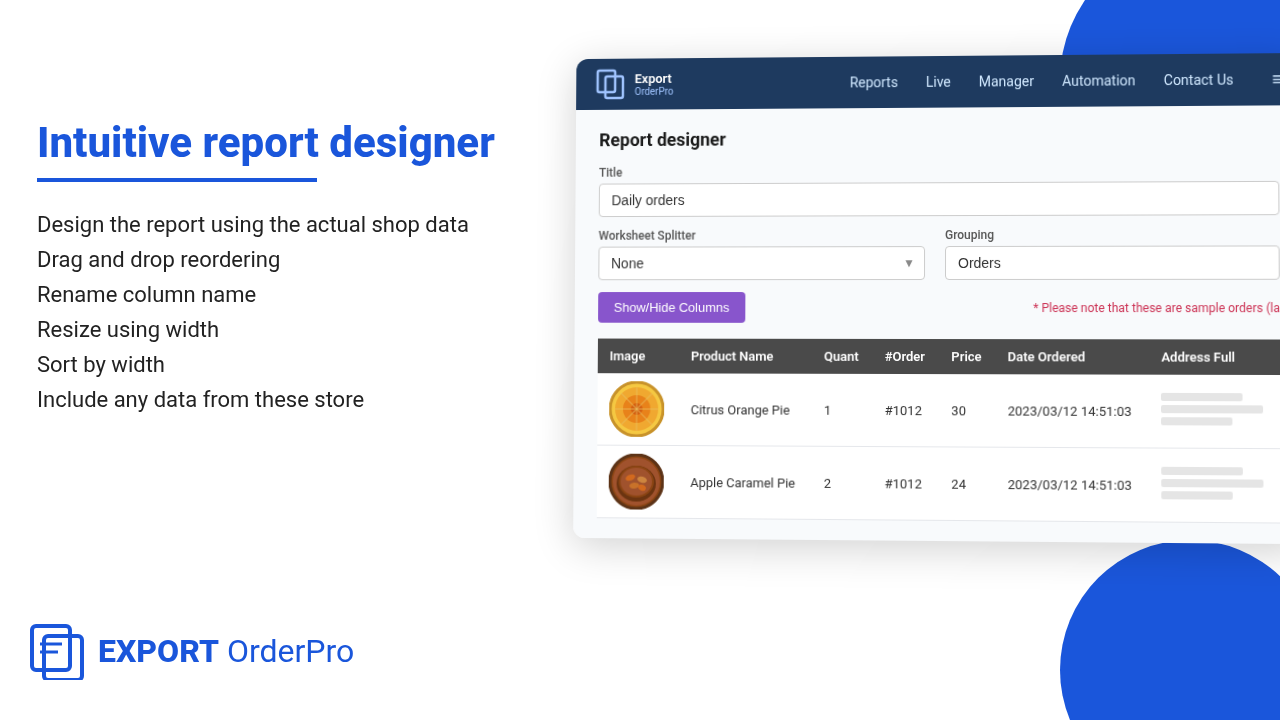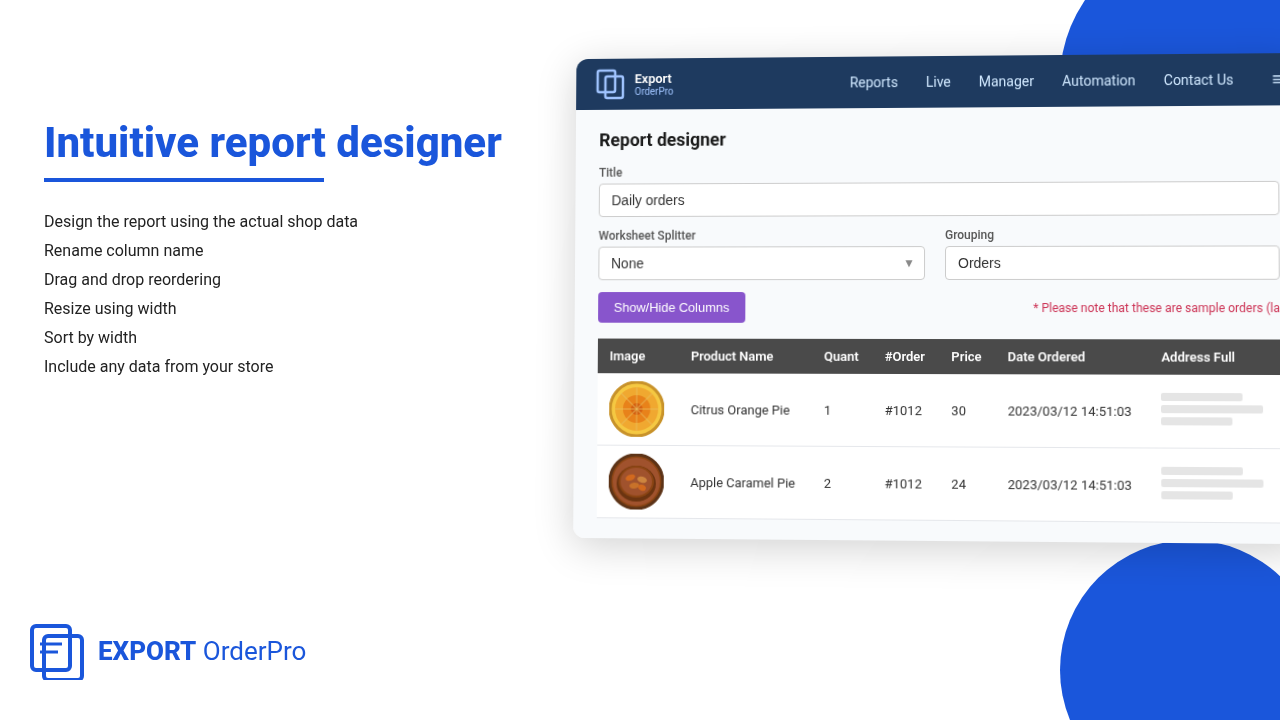--- a/index.html
+++ b/index.html
@@ -30,21 +30,21 @@
       width: 260px;
       height: 260px;
       background: #1a56db;
       border-radius: 50%;
       z-index: 0;
     }
 
     
     .left-panel {
       position: absolute;
-      left: 44px;
+      left: 37px;
       top: 120px;
       width: 530px;
       z-index: 1;
     }
     .main-title {
       font-size: 42px;
       font-weight: 800;
       color: #1a56db;
       line-height: 1.1;
       margin-bottom: 12px;
@@ -52,42 +52,42 @@
     .title-underline {
       width: 280px;
       height: 4px;
       background: #1a56db;
       margin-bottom: 30px;
     }
     .feature-list {
       list-style: none;
     }
     .feature-list li {
-      font-size: 16px;
+      font-size: 22px;
       color: #222;
       margin-bottom: 10px;
       font-weight: 400;
     }
 
     
     .brand-bottom {
       position: absolute;
       bottom: 40px;
       left: 28px;
       display: flex;
       align-items: center;
       gap: 12px;
       z-index: 1;
     }
     .brand-icon {
       width: 58px;
       height: 58px;
     }
     .brand-text {
-      font-size: 26px;
+      font-size: 32px;
       font-weight: 800;
     }
     .brand-text .export {
       color: #1a56db;
     }
     .brand-text .orderpro {
       color: #1a56db;
       font-weight: 400;
     }
 
@@ -292,25 +292,25 @@
 <body>
 
 <div class="bg-circle-top"></div>
 <div class="bg-circle-bottom"></div>
 
 <div class="left-panel">
   <h1 class="main-title">Intuitive report designer</h1>
   <div class="title-underline"></div>
   <ul class="feature-list">
   <li>Design the report using the actual shop data</li>
+      <li>Drag and drop reordering</li>
       <li>Rename column name</li>
-      <li>Drag and drop reordering</li>
       <li>Resize using width</li>
       <li>Sort by width</li>
-      <li>Include any data from your store</li>
+      <li>Include any data from these store</li>
     </ul>
 </div>
 
 <div class="brand-bottom">
   <svg class="brand-icon" viewBox="0 0 58 58" xmlns="http://www.w3.org/2000/svg">
     <rect x="4" y="4" width="38" height="44" rx="4" ry="4" fill="none" stroke="#1a56db" stroke-width="4"></rect>
     <rect x="16" y="14" width="38" height="44" rx="4" ry="4" fill="none" stroke="#1a56db" stroke-width="4"></rect>
     <line x1="12" y1="22" x2="34" y2="22" stroke="#1a56db" stroke-width="3"></line>
     <line x1="12" y1="30" x2="30" y2="30" stroke="#1a56db" stroke-width="3"></line>
   </svg>

